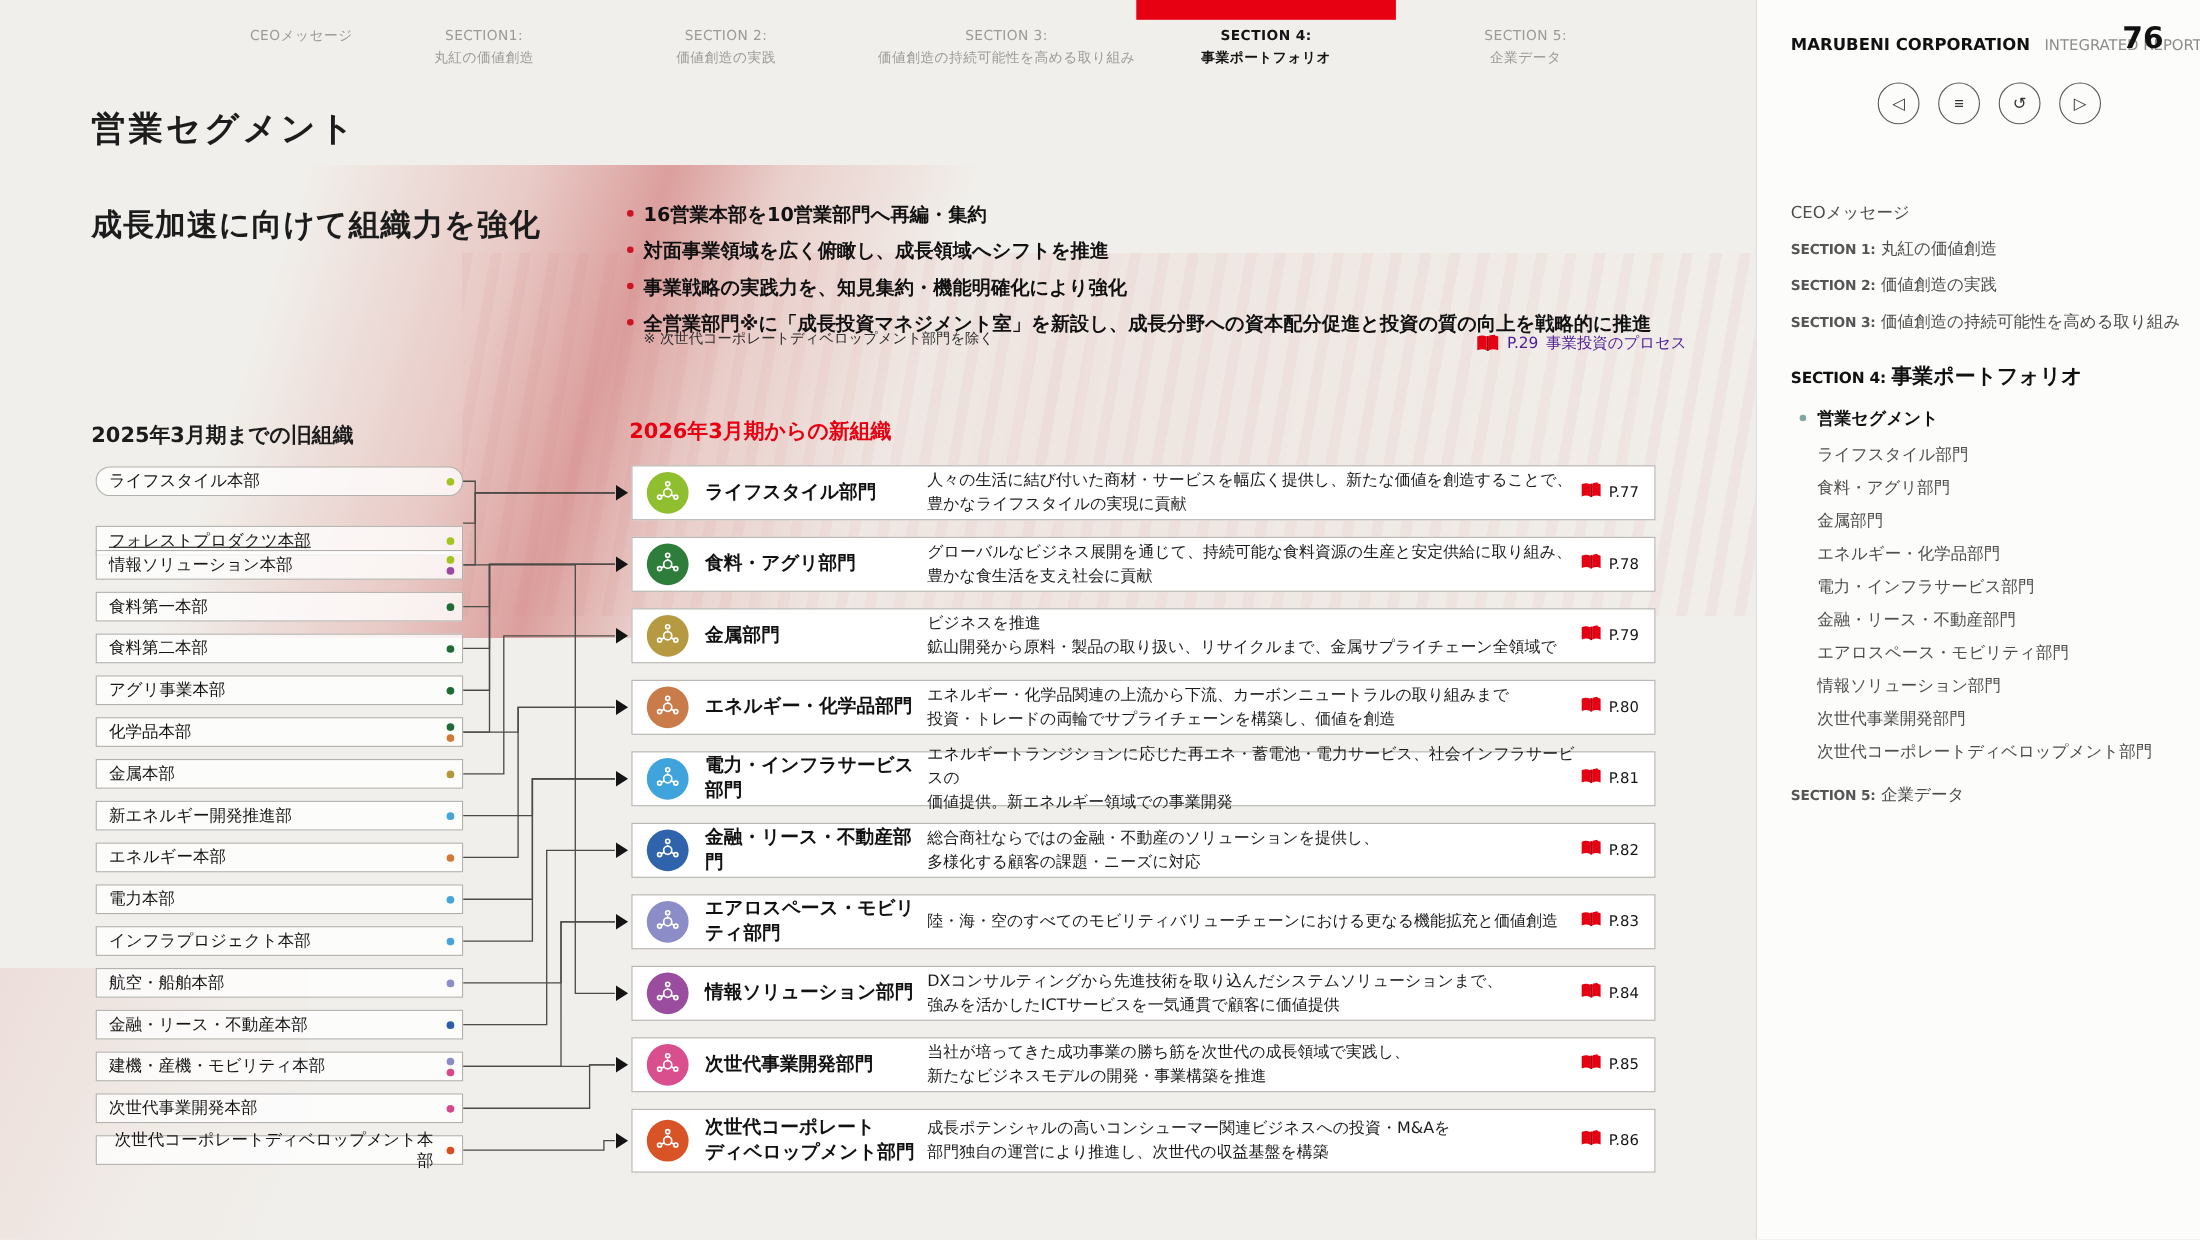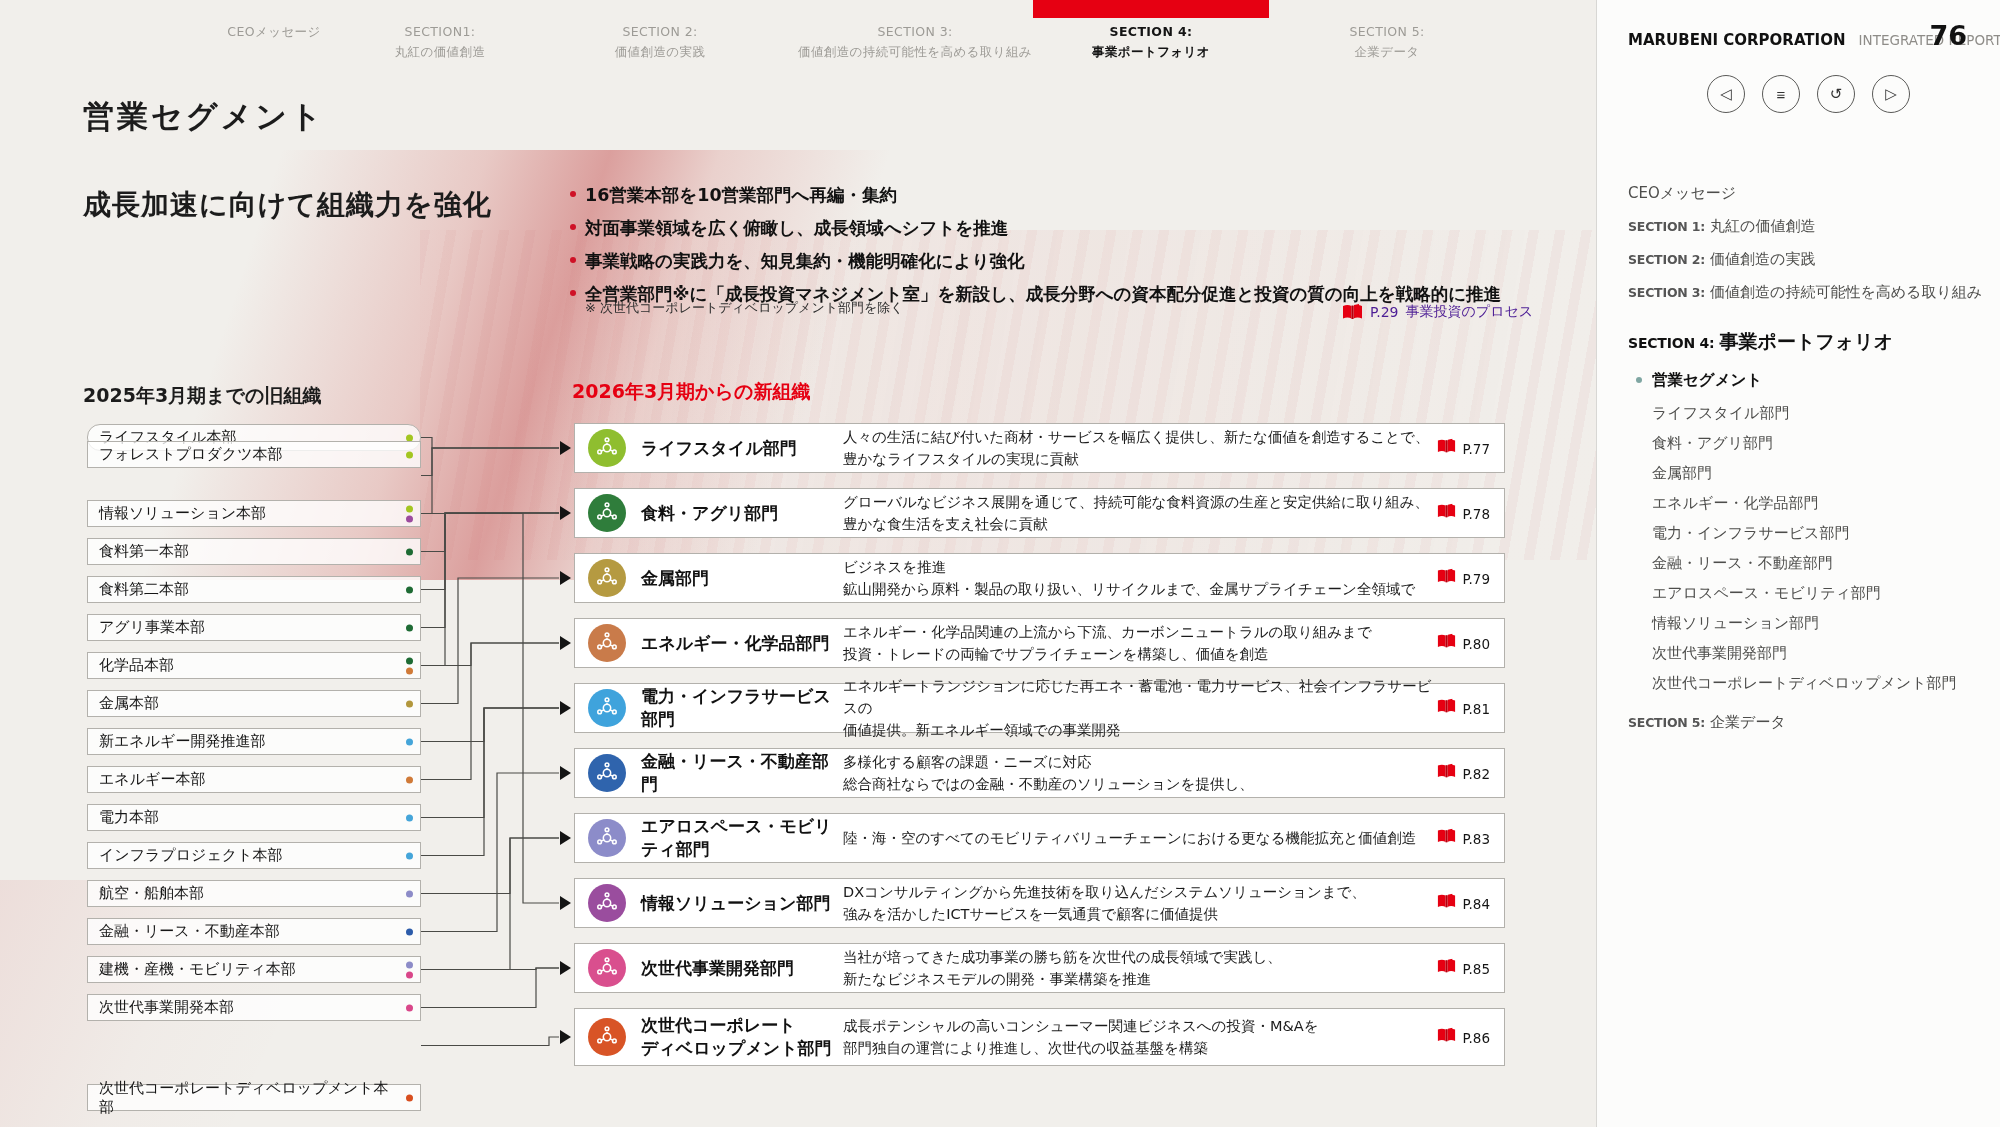--- a/index.html
+++ b/index.html
@@ -168,21 +168,21 @@
     <path d="M 421 1007.5 H 536 V 968 H 559" fill="none" stroke="#4a4a46" stroke-width="1.2"></path>
     <path d="M 421 1045.5 H 549 V 1037 H 559" fill="none" stroke="#4a4a46" stroke-width="1.2"></path>
   </svg>
 <div id="old-org">
     <div class="old-box" style="top: 424px; border-radius: 13px;">
       <span>ライフスタイル本部</span>
       <span class="dots">
         <span class="dot" style="background: rgb(163, 197, 32);"></span>
       </span>
     </div>
-    <div class="old-box" style="top: 441px;">
+    <div class="old-box" style="top: 478px; text-decoration: underline;">
       <span>フォレストプロダクツ本部</span>
       <span class="dots">
         <span class="dot" style="background: rgb(163, 197, 32);"></span>
       </span>
     </div>
     <div class="old-box" style="top: 500px;">
       <span>情報ソリューション本部</span>
       <span class="dots">
         <span class="dot" style="background: rgb(163, 197, 32);"></span>
         <span class="dot" style="background: rgb(156, 74, 158);"></span>
@@ -261,21 +261,21 @@
         <span class="dot" style="background: rgb(141, 140, 200);"></span>
         <span class="dot" style="background: rgb(217, 71, 138);"></span>
       </span>
     </div>
     <div class="old-box" style="top: 994px;">
       <span>次世代事業開発本部</span>
       <span class="dots">
         <span class="dot" style="background: rgb(217, 71, 138);"></span>
       </span>
     </div>
-    <div class="old-box" style="top: 1084px;">
+    <div class="old-box" style="top: 1032px; text-align: right;">
       <span>次世代コーポレートディベロップメント本部</span>
       <span class="dots">
         <span class="dot" style="background: rgb(216, 78, 31);"></span>
       </span>
     </div>
   </div>
 <div id="new-org">
     <div class="dept-row" style="top: 423px; height: 50px;">
       <span class="dept-arrow"></span>
       <span class="dept-icon" style="background: rgb(143, 190, 47);">
@@ -436,22 +436,22 @@
             <circle cx="18.8" cy="15.6" r="1.7"></circle>
             <circle cx="5.2" cy="15.6" r="1.7"></circle>
             <path d="M12 7.8 L12 8.6 M14.9 13.7 L17.2 14.9 M9.1 13.7 L6.8 14.9"></path>
           </g>
         </svg>
       </span>
       <div class="dept-name">
         <div>金融・リース・不動産部門</div>
       </div>
       <div class="dept-desc">
+        <div>総合商社ならではの金融・不動産のソリューションを提供し、</div>
         <div>多様化する顧客の課題・ニーズに対応</div>
-        <div>総合商社ならではの金融・不動産のソリューションを提供し、</div>
       </div>
       <div class="dept-page">
         <span><svg width="19" height="16" viewBox="0 0 21 17">
             <path d="M1 2 Q5.5 0 9.5 2 L9.5 14.5 Q5.5 12.5 1 14.5 Z" fill="#e60012"></path>
             <path d="M11.5 2 Q15.5 0 20 2 L20 14.5 Q15.5 12.5 11.5 14.5 Z" fill="#e60012"></path>
             <path d="M12 1 L17 0 L17 6 L14.5 4.5 L12 6 Z" fill="#e60012"></path>
             <rect x="9.5" y="1.5" width="2" height="13.5" fill="#b3000e"></rect>
           </svg></span>
         <span>P.82</span>
       </div>

